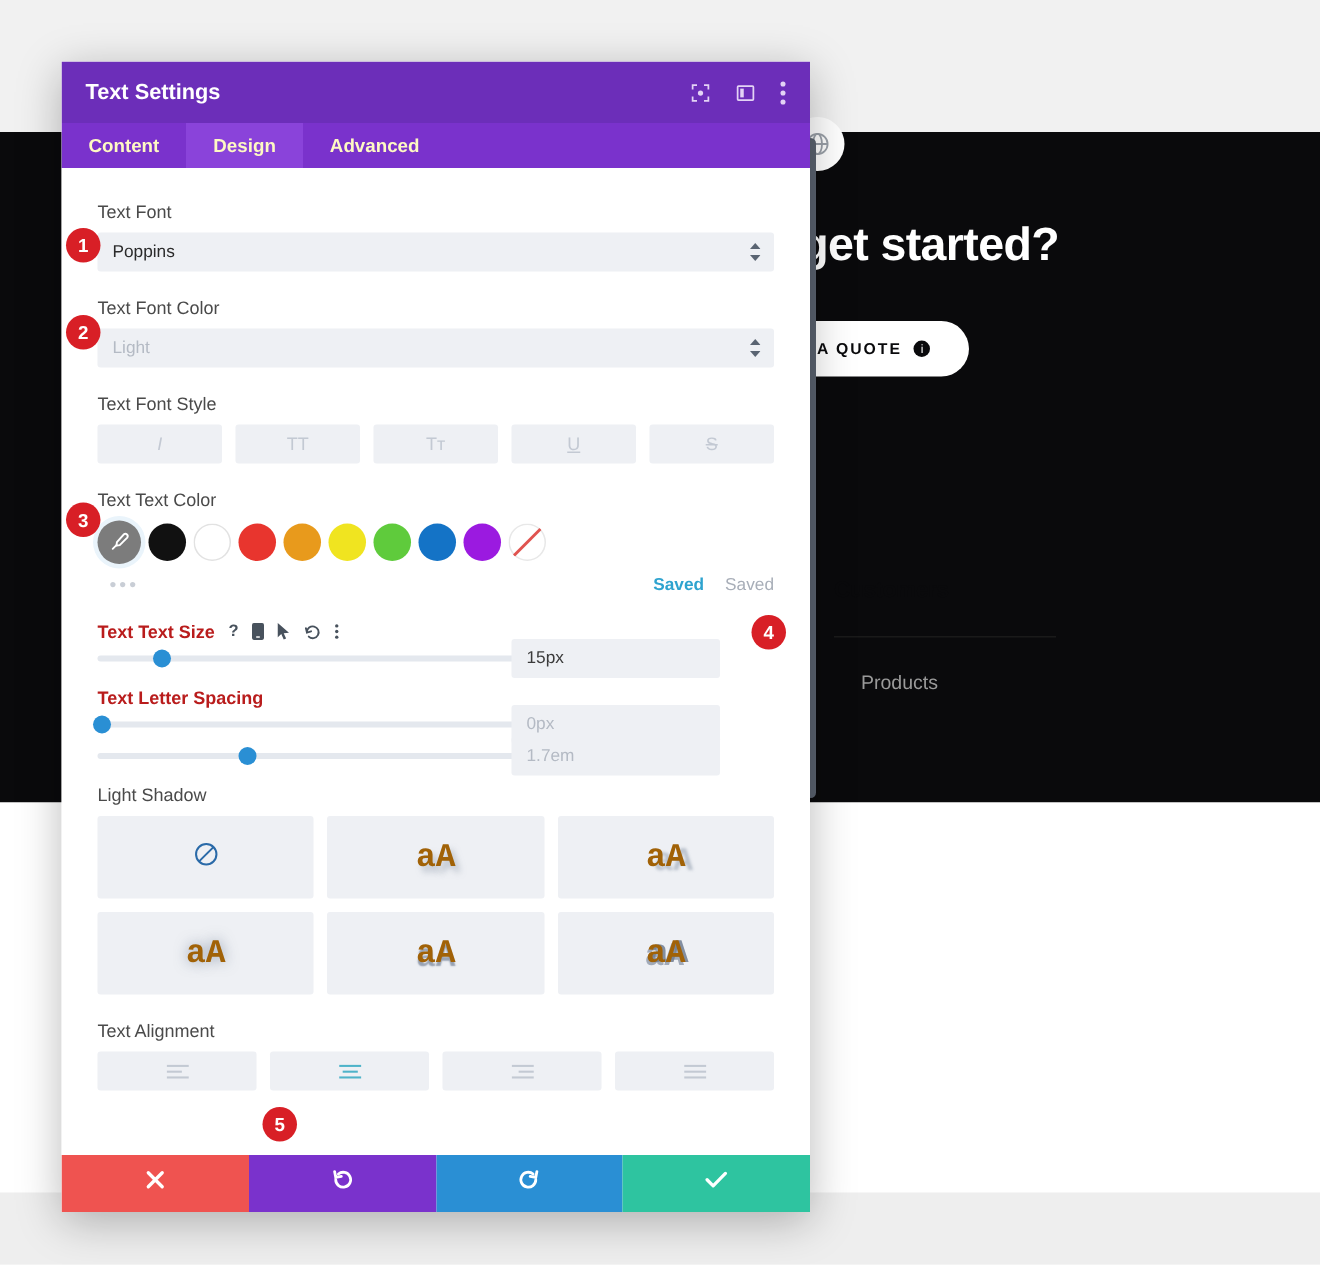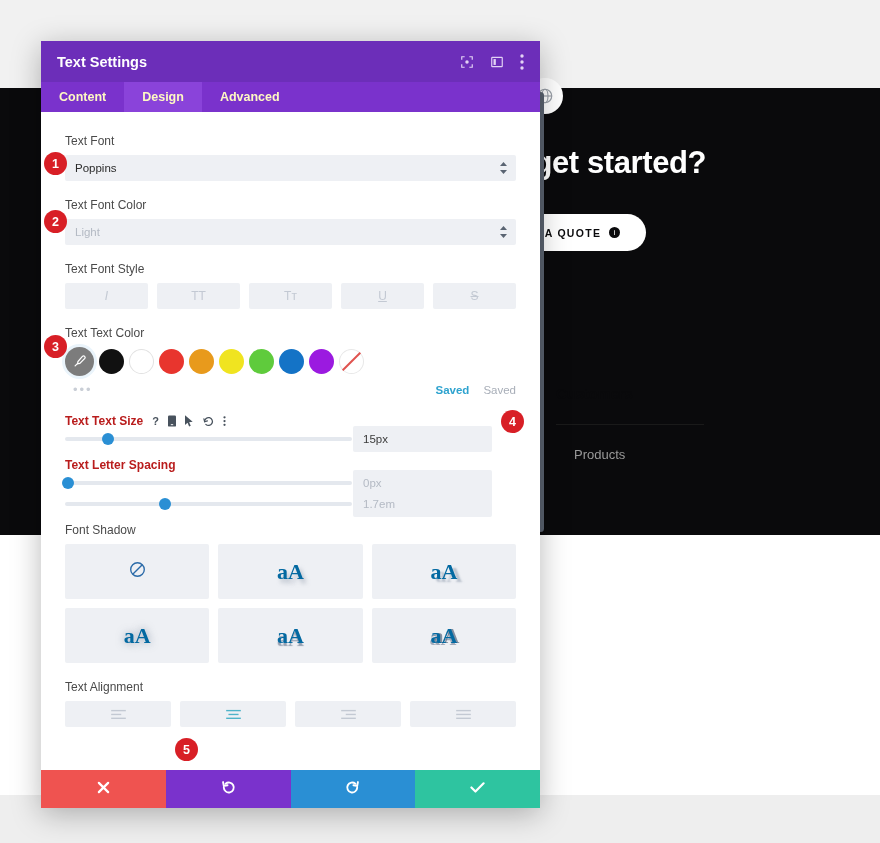--- a/index.html
+++ b/index.html
@@ -147,40 +147,40 @@
   .slider-row { display: flex; align-items: center; gap: 0; }
   .slider {
     position: relative; width: 287px; height: 4px;
     background: #e4e8ee; border-radius: 2px; cursor: pointer;
   }
   .slider .knob {
     position: absolute; top: 50%; width: 12px; height: 12px;
     border-radius: 50%; background: #2a8fd4; transform: translate(-50%, -50%);
   }
   .value-box {
-    position: absolute; right: 24px;
+    position: absolute; right: 36px;
     width: 139px; height: 26px; background: #eef0f4; border-radius: 2px;
     display: flex; align-items: center; padding: 0 10px;
     font-size: 11.5px; cursor: text;
   }
   .value-box.filled { color: #3b3b3b; }
   .value-box.placeholder { color: #b4bac4; }
 
   .shadow-grid {
     display: grid; grid-template-columns: repeat(3, 1fr);
     gap: 9px; margin-top: 2px;
   }
   .shadow-cell {
     height: 55px; background: #eef0f4; border-radius: 2px;
     display: flex; align-items: center; justify-content: center;
     cursor: pointer;
   }
   .shadow-aa {
-    font-size: 22px; font-weight: bold; color: #0369a1;
-    font-family: Liberation Serif, serif;
+    font-size: 22px; font-weight: bold; color: #a16207;
+    font-family: Liberation Mono, monospace;
   }
 
   .align-row { display: flex; gap: 9px; margin-top: 2px; }
   .align-btn {
     flex: 1; height: 26px; background: #eef0f4; border-radius: 2px;
     display: flex; align-items: center; justify-content: center;
     cursor: pointer;
   }
 
   .m-footer {
@@ -403,21 +403,21 @@
         <div class="slider">
           <span class="knob" style="left:35%"></span>
         </div>
         <div class="value-box placeholder">
           <span>1.7em</span>
         </div>
       </div>
     </div>
 
     <div class="field">
-      <div class="f-label">Font Shadow</div>
+      <div class="f-label">Light Shadow</div>
       <div class="shadow-grid">
         <div class="shadow-cell">
           <span>
             <svg width="17" height="17" viewBox="0 0 20 20" fill="none" stroke="#2a6aa8" stroke-width="1.6">
                 <circle cx="10" cy="10" r="8"></circle>
                 <path d="M4.4 15.6 L15.6 4.4"></path>
               </svg>
           </span>
         </div>
         <div class="shadow-cell">

